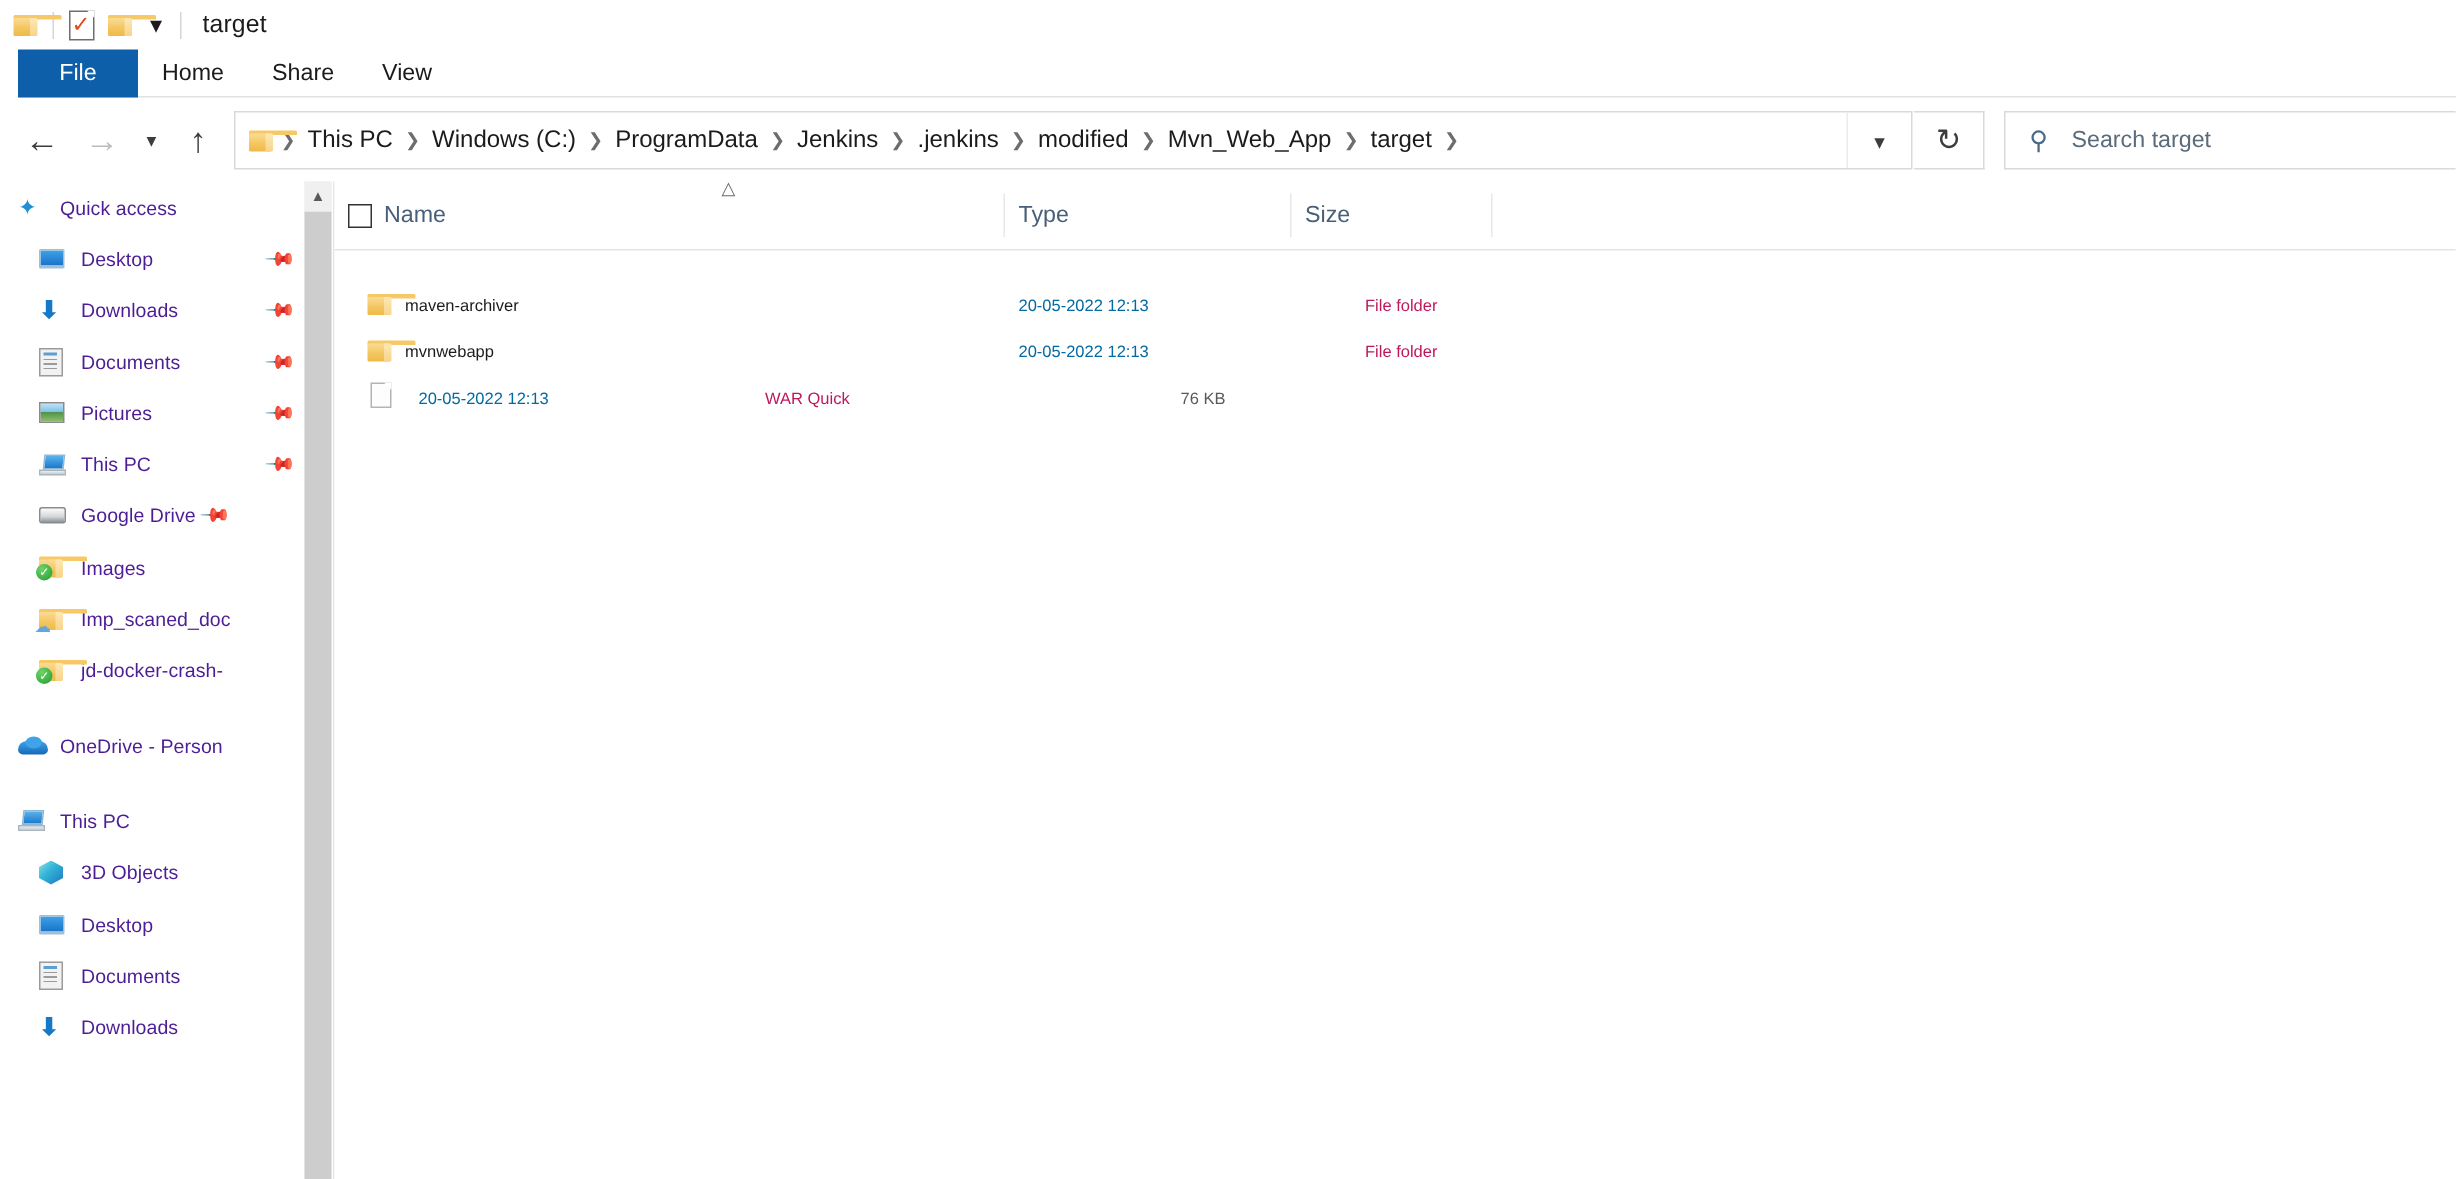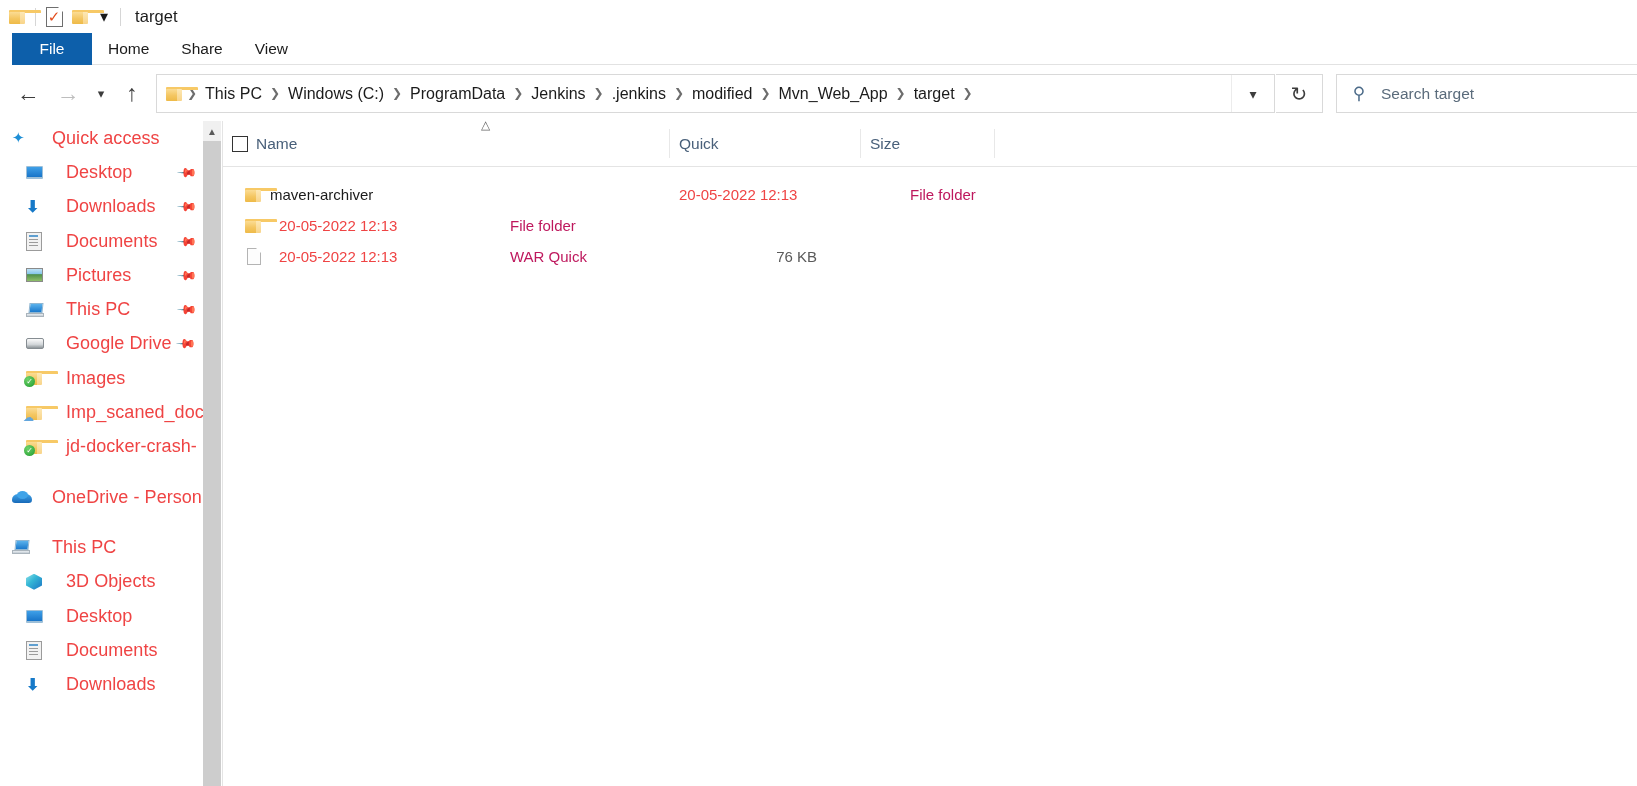--- a/index.html
+++ b/index.html
@@ -236,23 +236,23 @@
     position: relative;
     white-space: nowrap;
   }
   .navitem.root { padding-left: 12px; }
   .navitem .ico {
     width: 24px;
     display: flex; align-items: center;
     flex: 0 0 24px;
   }
   .navitem .lbl {
-    font-size: 18px;
-    color: #ef4444;
-    margin-left: 16px;
+    font-size: 13px;
+    color: #4c1d95;
+    margin-left: 4px;
     letter-spacing: .05px;
   }
   .pin {
     position: absolute;
     right: 8px;
     color: #9a9a9a;
     font-size: 13px;
     transform: rotate(45deg);
   }
   .pin.inline { position: static; margin-left: 6px; }
@@ -433,28 +433,28 @@
   .col-size { width: 134px; padding-left: 9px; text-align: right; }
   .sortcaret {
     position: absolute;
     left: 225px; top: -3px;
     font-size: 12px;
     color: #6b6b6b;
   }
 
   .row {
     display: flex;
-    align-items: center;
+    align-items: flex-end;
     height: 31px;
-    font-size: 15px;
+    font-size: 11px;
   }
   .cell { display: flex; align-items: center; box-sizing: border-box; white-space: nowrap; }
   .c-icon { width: 47px; justify-content: flex-end; padding-right: 9px; }
   .c-name { width: 400px; color: #1b1b1b; }
-  .c-date { width: 231px; color: #ef4444; padding-left: 9px; }
+  .c-date { width: 231px; color: #0369a1; padding-left: 9px; }
   .c-type { width: 191px; color: #be185d; padding-left: 9px; }
   .c-size { width: 125px; color: #5a5a5a; justify-content: flex-end; }
 
   .fileicon {
     position: relative;
     width: 14px; height: 17px;
     background: #fdfdfd;
     border: 1px solid #b4b4b4;
     box-sizing: border-box;
   }
@@ -700,21 +700,21 @@
   <div class="colheader">
     <div class="col col-check">
       <span class="sel-all"></span>
     </div>
     <div class="col col-name">
       <span>Name</span>
       <span class="sortcaret">△</span>
       <span class="divider"></span>
     </div>
     <div class="col col-type">
-      <span>Quick</span>
+      <span>Type</span>
       <span class="divider"></span>
     </div>
     <div class="col col-size">
       <span>Size</span>
       <span class="divider"></span>
     </div>
   </div>
 
   <div style="height:12px"></div>
 
@@ -733,20 +733,21 @@
   </div>
 
   <div class="row">
     <div class="cell c-icon">
       <span class="folder">
           <i class="tab"></i>
           <i class="body"></i>
           <i class="fold"></i>
         </span>
     </div>
+    <div class="cell c-name">mvnwebapp</div>
     <div class="cell c-date">20-05-2022 12:13</div>
     <div class="cell c-type">File folder</div>
     <div class="cell c-size"></div>
   </div>
 
   <div class="row">
     <div class="cell c-icon">
       <span class="fileicon"></span>
     </div>
     <div class="cell c-date">20-05-2022 12:13</div>

